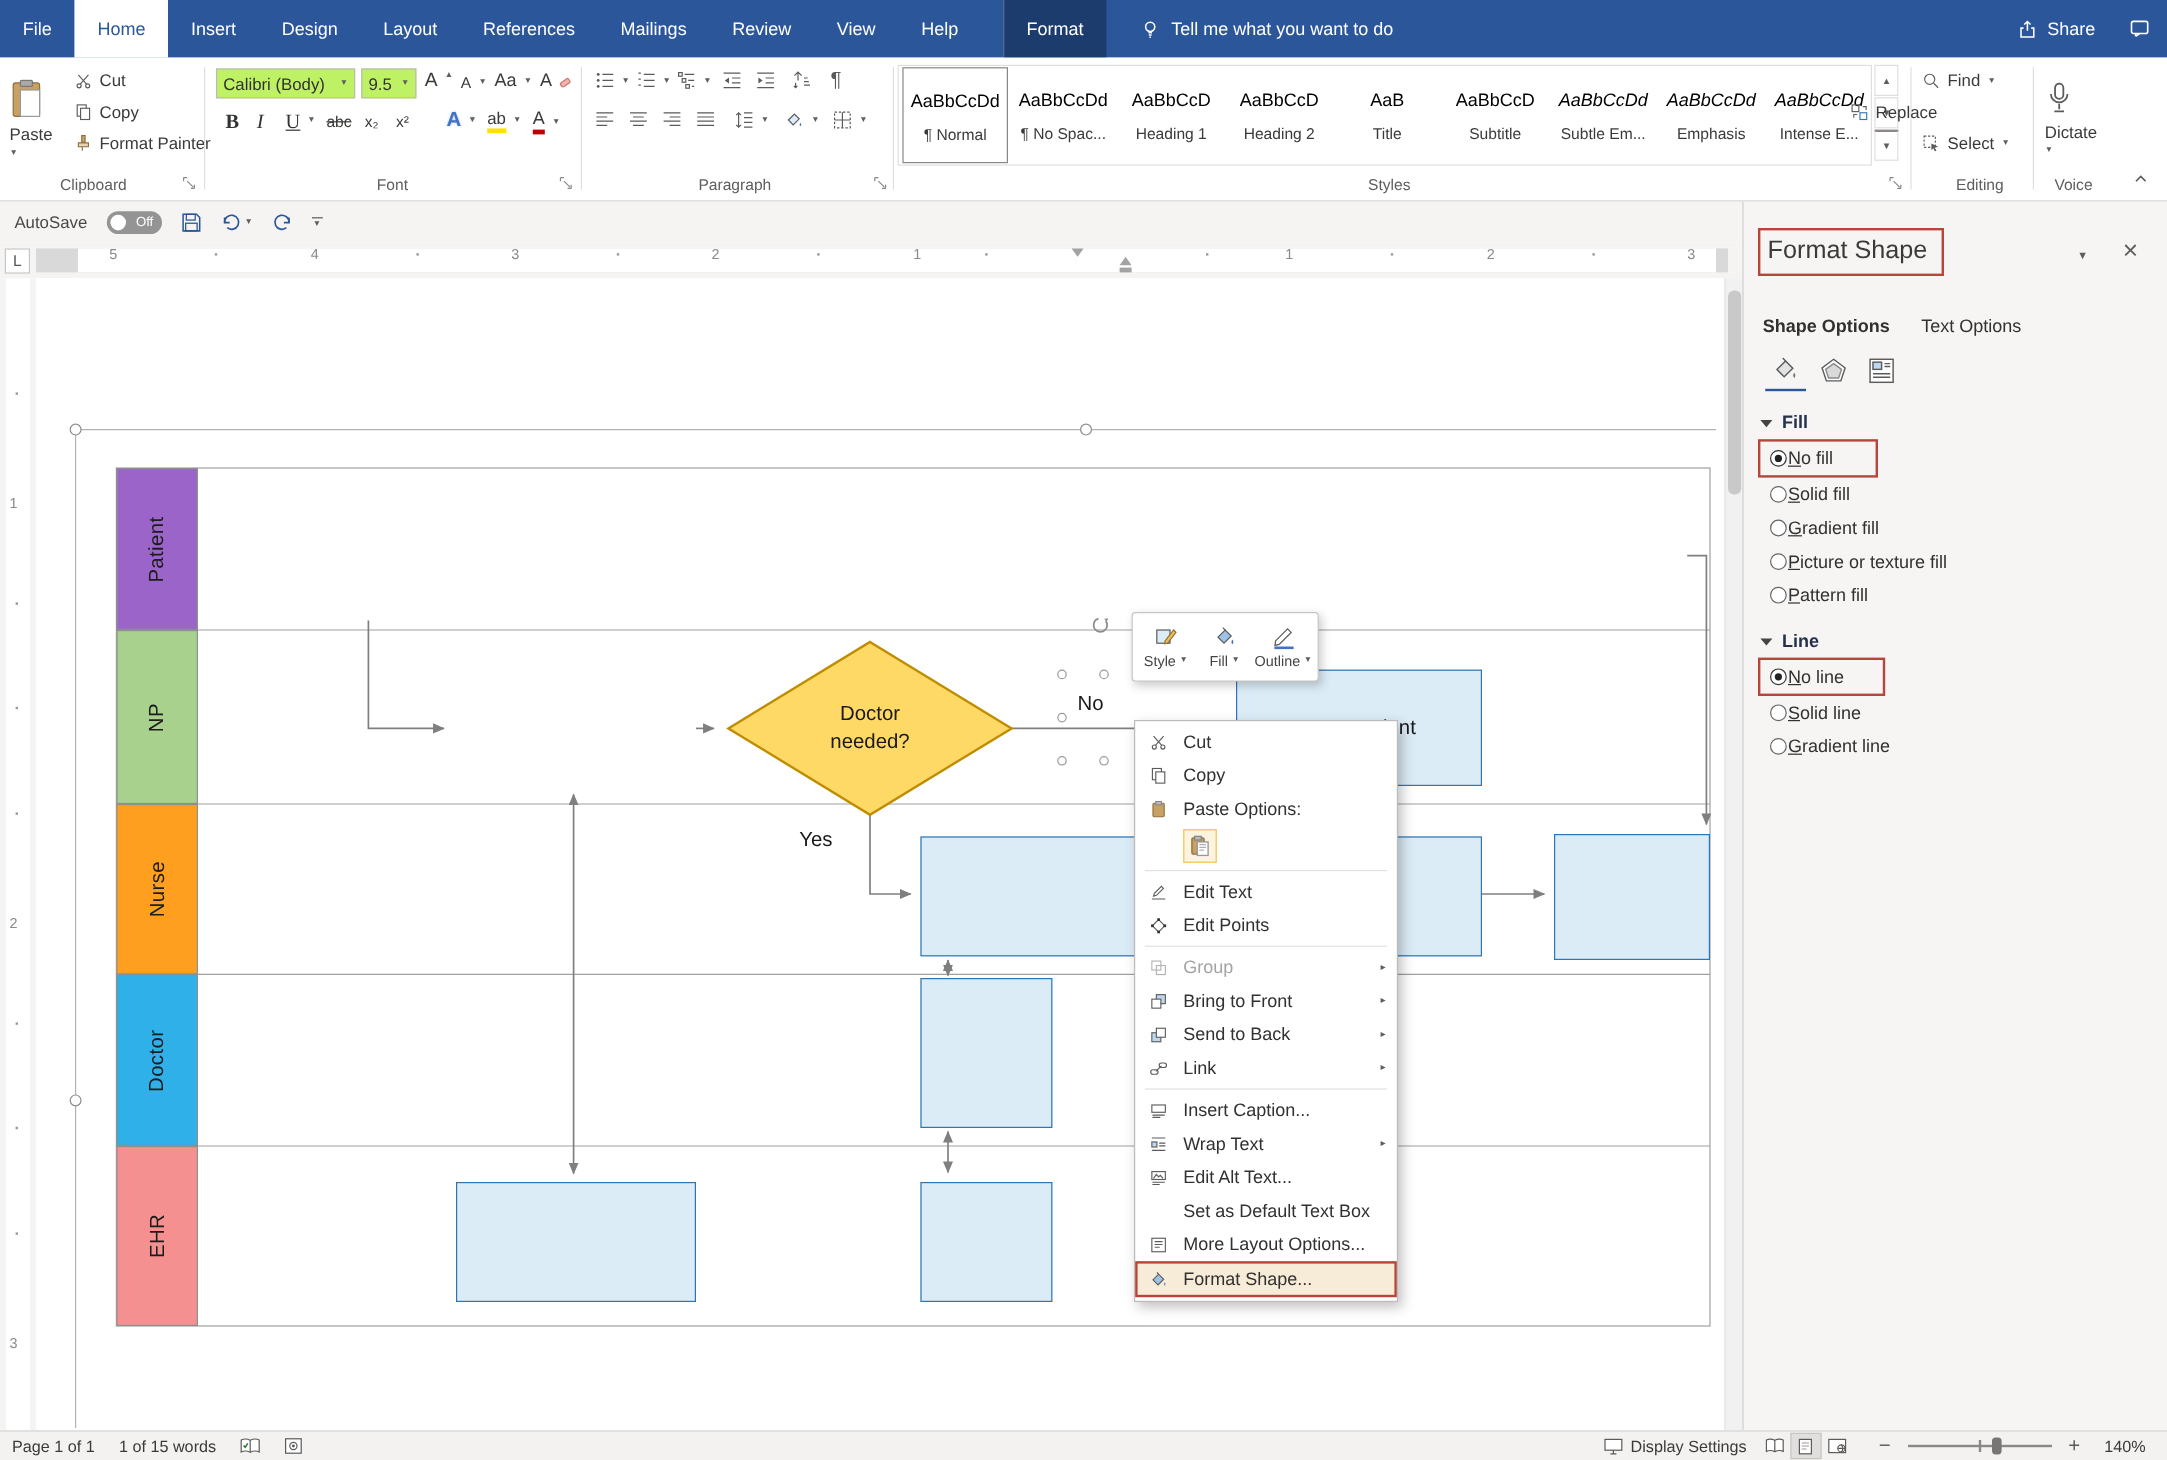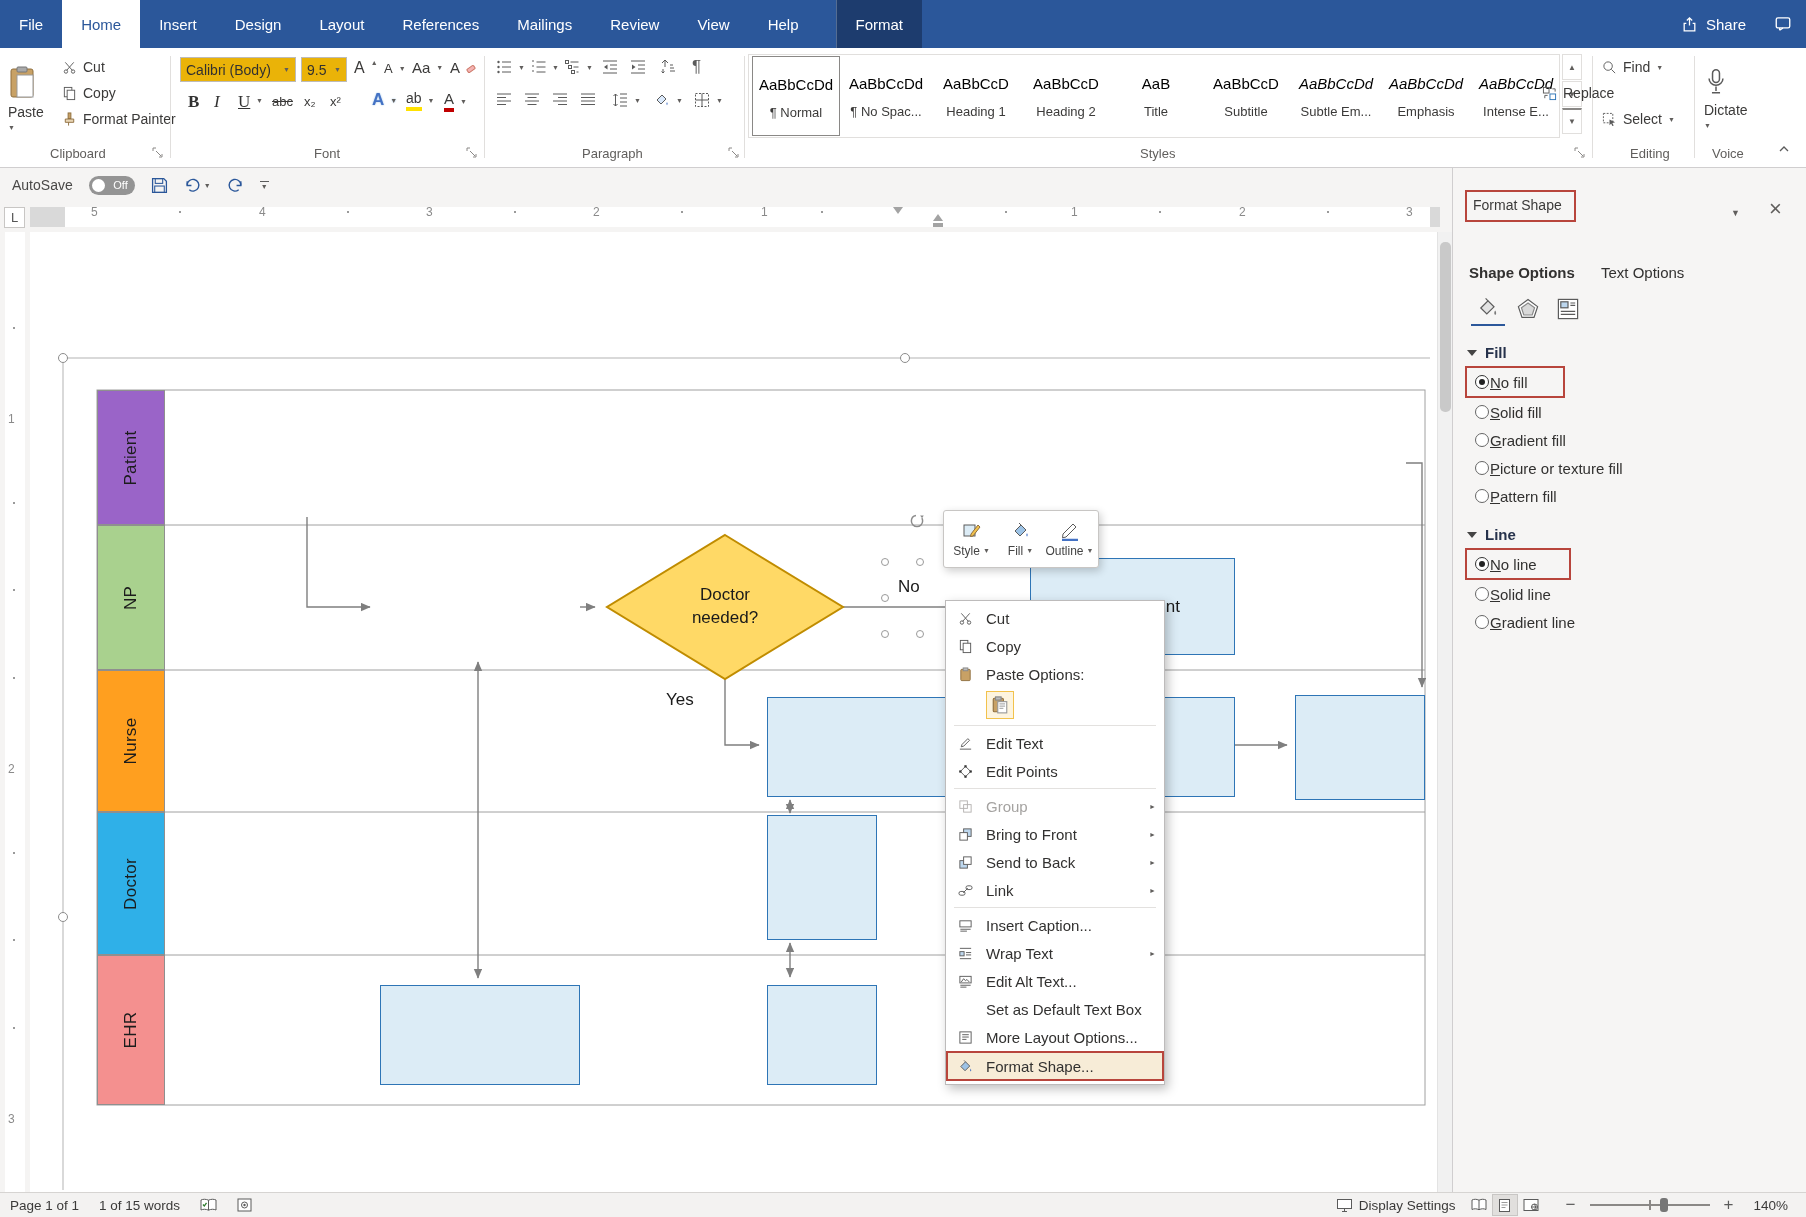--- a/index.html
+++ b/index.html
@@ -14,21 +14,21 @@
 .tellme{display:flex;align-items:center;gap:9px;margin-left:28px;}
 .tab-spacer{flex:1;}
 .share-btn{display:flex;align-items:center;gap:8px;padding:0 14px;}
 .corner-icon{display:flex;align-items:center;padding:0 14px;}
 
 .ribbon{position:absolute;left:0;top:48px;width:1806px;height:120px;background:#fff;border-bottom:1px solid #d0cecf;}
 .vsep{position:absolute;top:8px;height:102px;width:1px;background:#e1dfdd;}
 .group-label{position:absolute;top:98px;font-size:13px;color:#605e5c;white-space:nowrap;}
 .launcher{position:absolute;top:99px;}
 .rsm{position:absolute;display:flex;align-items:center;gap:6px;font-size:14px;color:#3b3a39;white-space:nowrap;}
-.combo{position:absolute;display:flex;align-items:center;justify-content:space-between;border:1px solid #bdbbb9;background:#eab308;font-size:14px;padding:1px 5px;color:#323130;}
+.combo{position:absolute;display:flex;align-items:center;justify-content:space-between;border:1px solid #bdbbb9;background:#bef264;font-size:14px;padding:1px 5px;color:#323130;}
 .dd{font-size:7px;color:#605e5c;line-height:1;}
 .ddr{font-size:7px;color:#605e5c;line-height:1;}
 .bigbtn{position:absolute;display:flex;flex-direction:column;justify-content:center;gap:4px;font-size:14px;color:#3b3a39;}
 .fbtn{font-family:"Liberation Serif",serif;font-size:17px;color:#333;}
 .style-gallery-border{position:absolute;left:748px;top:6px;width:812px;height:84px;border:1px solid #e1dfdd;}
 .style-item{position:absolute;top:8px;width:88px;height:80px;text-align:center;overflow:hidden;padding-top:6px;}
 .style-item.sel{border:1px solid #8a8886;background:#fff;}
 .style-item .prev{font-size:15px;height:42px;display:flex;align-items:center;justify-content:center;white-space:nowrap;overflow:hidden;color:#000;}
 .style-item .nm{font-size:13px;color:#3b3a39;white-space:nowrap;}
 .p-h1{color:#2e74b5;font-size:19px;}
@@ -78,21 +78,21 @@
 .mrow{display:flex;align-items:center;height:28px;padding:0 8px 0 9px;}
 .mrow .micon{width:20px;height:18px;margin-right:11px;display:flex;align-items:center;justify-content:center;flex:none;}
 .mrow .sub{margin-left:auto;}
 .mrow.disabled{color:#a5a3a1;}
 .msep{height:1px;background:#e3e1df;margin:3px 8px;}
 .paste-row{display:flex;align-items:center;height:34px;padding-left:40px;}
 .paste-opt{width:28px;height:28px;border:1px solid #f2c24c;background:#fdf4df;display:flex;align-items:center;justify-content:center;}
 .mrow.hl{height:30px;background:#f7ecd7;border:2px solid #b8453c;padding-left:7px;}
 
 .panel{position:absolute;left:1452px;top:168px;width:354px;height:1024px;background:#f6f5f4;border-left:1px solid #d0cecf;font-size:15px;}
-.ptitle{position:absolute;left:12px;top:22px;border:2px solid #b8453c;padding:5px 12px 7px 6px;font-size:14px;color:#3b3a39;}
+.ptitle{position:absolute;left:12px;top:22px;border:2px solid #b8453c;padding:5px 12px 7px 6px;font-size:21px;color:#3b3a39;}
 .pcaret{position:absolute;left:278px;top:40px;font-size:9px;color:#605e5c;}
 .pclose{position:absolute;left:316px;top:28px;font-size:22px;color:#605e5c;}
 .ptab{position:absolute;top:96px;color:#323130;}
 .ptab.on{font-weight:bold;}
 .picon{position:absolute;top:124px;width:34px;height:34px;display:flex;align-items:center;justify-content:center;}
 .picon.on{border-bottom:2px solid #2b579a;}
 .sechead{position:absolute;left:14px;display:flex;align-items:center;gap:8px;font-weight:bold;color:#26324b;}
 .sechead .tri{width:0;height:0;border-left:5px solid transparent;border-right:5px solid transparent;border-top:6px solid #444;}
 .popt{position:absolute;left:22px;display:flex;align-items:center;gap:1px;height: 26px;color:#323130;}
 .popt .lbl{display:inline-block;}
@@ -119,20 +119,27 @@
   <div class="tab active">Home</div>
   <div class="tab">Insert</div>
   <div class="tab">Design</div>
   <div class="tab">Layout</div>
   <div class="tab">References</div>
   <div class="tab">Mailings</div>
   <div class="tab">Review</div>
   <div class="tab">View</div>
   <div class="tab">Help</div>
   <div class="tab contextual">Format</div>
+  <div class="tellme">
+    <svg width="17" height="17" viewBox="0 0 16 16">
+        <circle cx="8" cy="6" r="3.6" fill="none" stroke="#fff" stroke-width="1.2"></circle>
+        <path d="M6.6 10.6 h2.8 M6.9 12.4 h2.2 M7.4 14.2 h1.2" stroke="#fff" stroke-width="1.2" fill="none"></path>
+      </svg>
+    <span>Tell me what you want to do</span>
+  </div>
   <div class="tab-spacer"></div>
   <div class="share-btn">
     <svg width="17" height="17" viewBox="0 0 16 16">
         <path d="M8 9 V2 M5.5 4.2 L8 1.8 L10.5 4.2" stroke="#fff" stroke-width="1.2" fill="none"></path>
         <path d="M5 7 H3 v7 h10 V7 h-2" stroke="#fff" stroke-width="1.2" fill="none"></path>
       </svg>
     <span>Share</span>
   </div>
   <div class="corner-icon">
     <svg width="18" height="18" viewBox="0 0 16 16">

